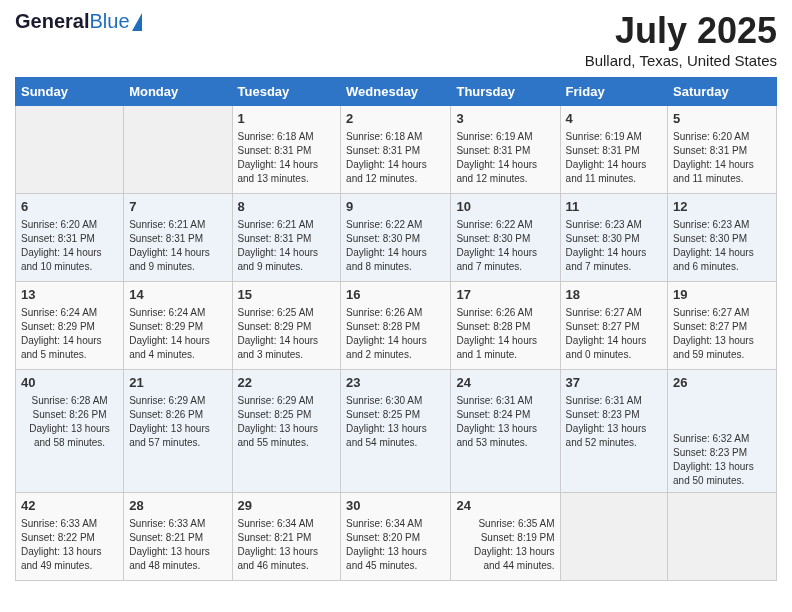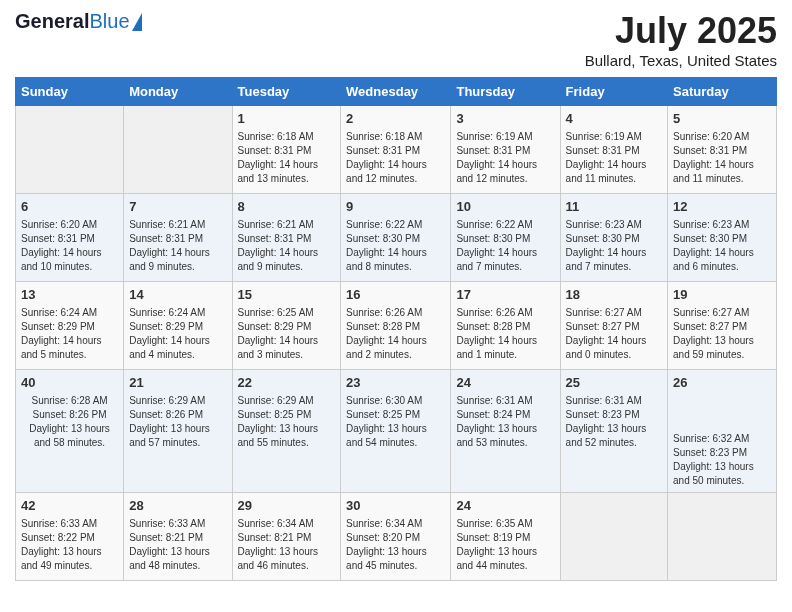--- a/index.html
+++ b/index.html
@@ -276,21 +276,21 @@
 Sunset: 8:25 PM
 Daylight: 13 hours and 54 minutes.</div>
         </td>
         <td>
           <span class="day-num">24</span>
           <div class="cell-info" style="white-space: pre-line;">Sunrise: 6:31 AM
 Sunset: 8:24 PM
 Daylight: 13 hours and 53 minutes.</div>
         </td>
         <td>
-          <span class="day-num">25</span>
+          <span class="day-num">37</span>
           <div class="cell-info" style="white-space: pre-line;">Sunrise: 6:31 AM
 Sunset: 8:23 PM
 Daylight: 13 hours and 52 minutes.</div>
         </td>
         <td>
           <span class="day-num">26</span>
           <div class="cell-info" style="white-space: pre-line; margin-top: 40px;">Sunrise: 6:32 AM
 Sunset: 8:23 PM
 Daylight: 13 hours and 50 minutes.</div>
         </td>
@@ -315,21 +315,21 @@
 Daylight: 13 hours and 46 minutes.</div>
         </td>
         <td>
           <span class="day-num">30</span>
           <div class="cell-info" style="white-space: pre-line;">Sunrise: 6:34 AM
 Sunset: 8:20 PM
 Daylight: 13 hours and 45 minutes.</div>
         </td>
         <td>
           <span class="day-num">24</span>
-          <div class="cell-info" style="white-space: pre-line;">Sunrise: 6:35 AM
+          <div class="cell-info" style="white-space: pre-line; text-align: right;">Sunrise: 6:35 AM
 Sunset: 8:19 PM
 Daylight: 13 hours and 44 minutes.</div>
         </td>
         <td class="empty-cell"></td>
         <td class="empty-cell"></td>
       </tr>
     </tbody>
 </table>
 
 </body></html>

